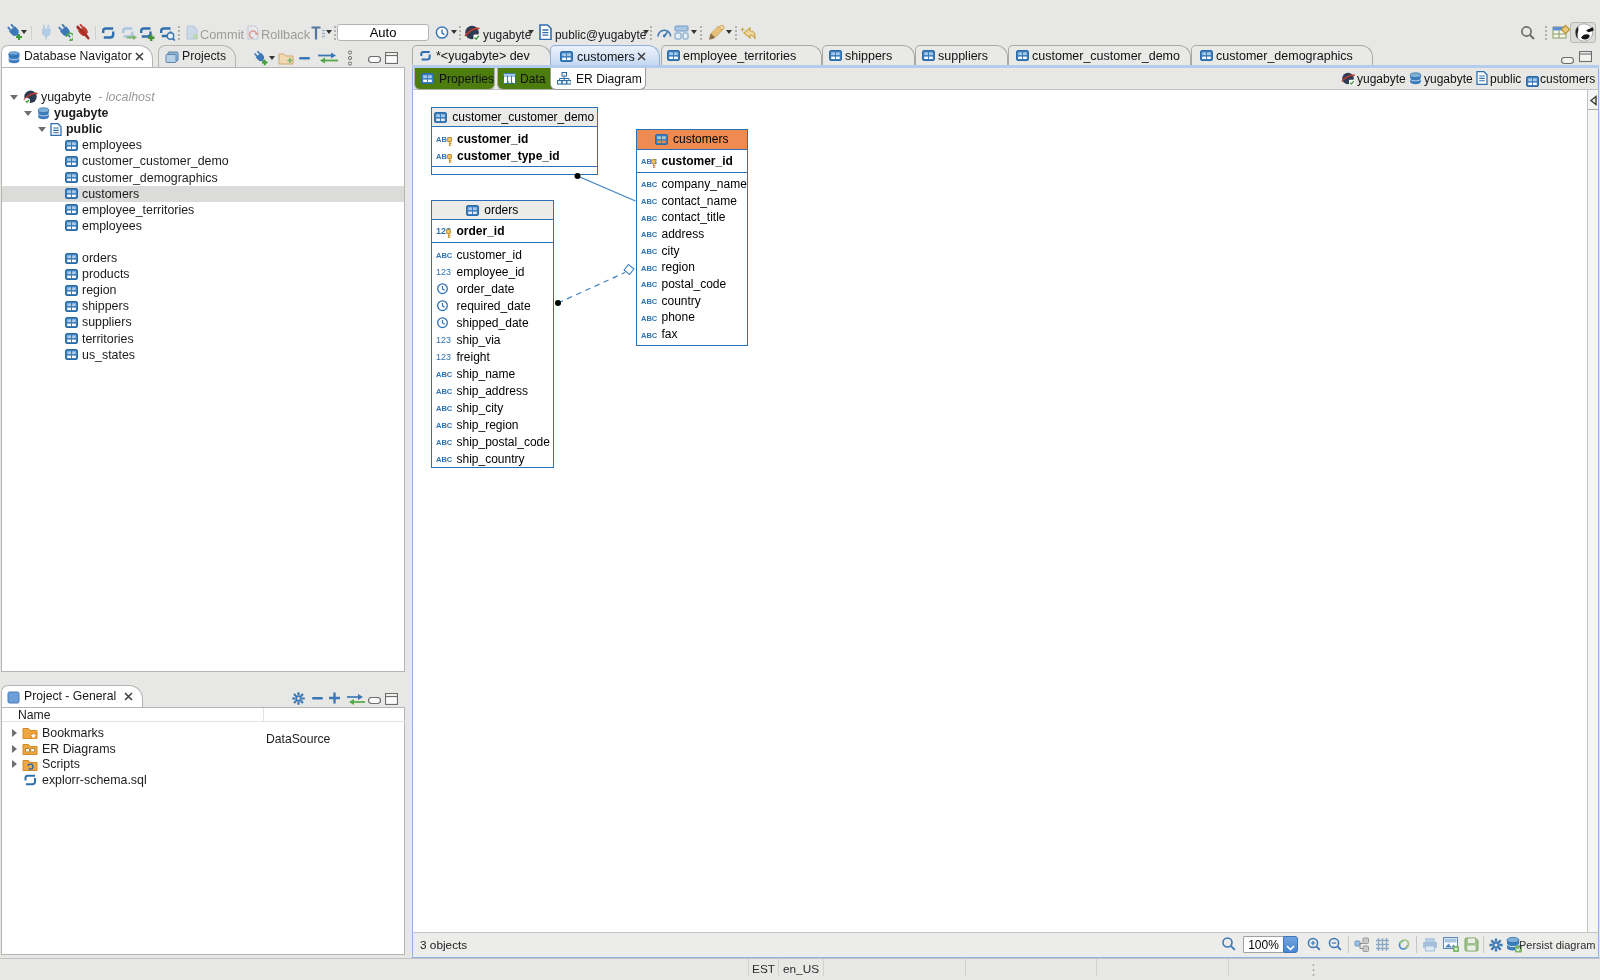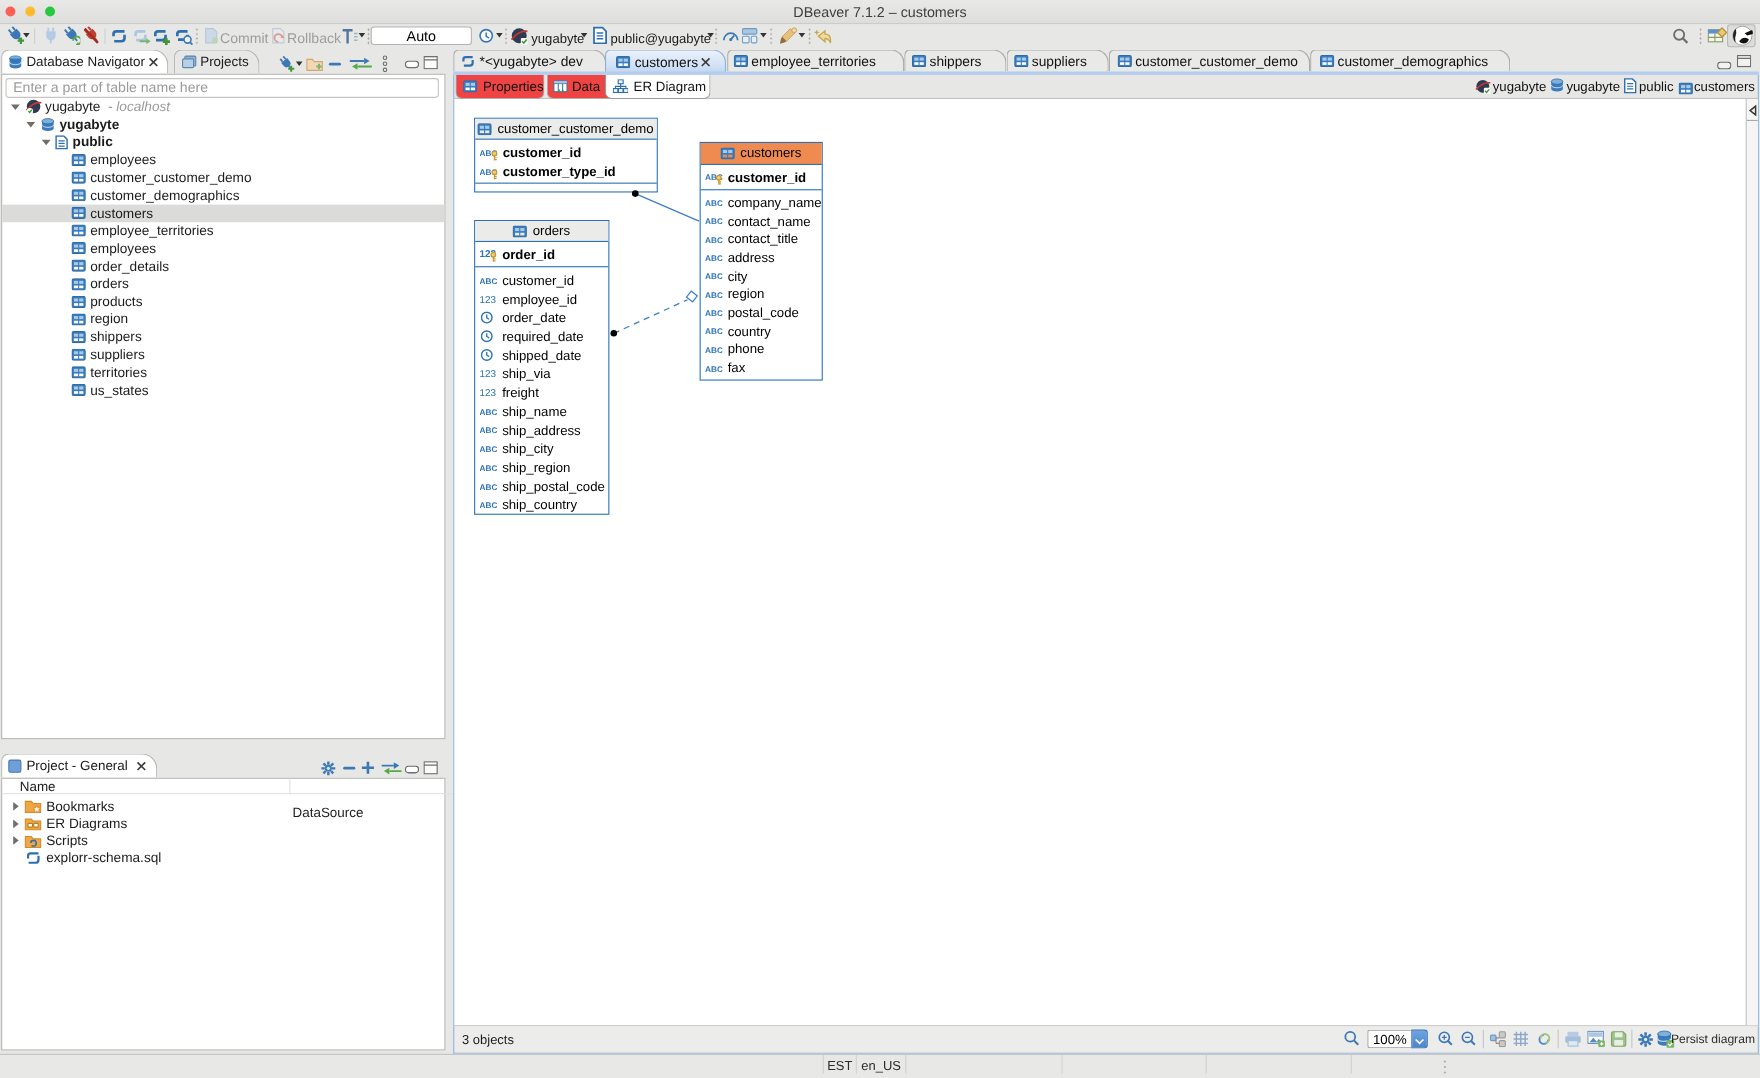--- a/index.html
+++ b/index.html
@@ -43,21 +43,21 @@
   border-left:5.5px solid #6f6f6e; display:inline-block; }
 
 #editor { position:absolute; left:412px; top:45px; width:1187px; height:913px; }
 .edtab { position:absolute; top:0; height:20px; background:#e9e9e8; border:1px solid #a9a9a8; border-bottom:none;
   border-radius:5px 12px 0 0; font-size:12.5px; color:#111; }
 .edtab .lbl { position:absolute; top:3px; white-space:nowrap; }
 .edtab.sel { background:linear-gradient(#eaf1fb 0%, #d6e4f7 55%, #bfd5f2 100%); border-color:#8fb1d8; height:22px; z-index:3; }
 #bluestrip { position:absolute; left:0; top:19.5px; width:1187px; height:3px; background:#b4cdee; z-index:4; }
 #subtabs { position:absolute; left:0; top:22.5px; width:1187px; height:22.5px; background:#e7e7e6;
   border-left:1.5px solid #8fb4e0; border-right:1.5px solid #8fb4e0; border-bottom:1px solid #c2c2c1; }
-.stab { position:absolute; top:0; height:22px; background:#ef4444; border:1px solid #b0b0af; border-top:none;
+.stab { position:absolute; top:0; height:22px; background:#4d7c0f; border:1px solid #b0b0af; border-top:none;
   border-radius:0 0 6px 6px; font-size:12.1px; color:#111; }
 .stab .lbl { white-space:nowrap; }
 .stab.sel { background:#fff; border-color:#9a9a99; }
 #canvas { position:absolute; left:0; top:45px; width:1187px; height:843px; background:#fff;
   border-left:1.5px solid #8fb4e0; border-right:1.5px solid #8fb4e0; border-bottom:1.5px solid #c2c2c1; }
 #erstatus { position:absolute; left:0; top:888px; width:1187px; height:24.5px; background:#ececeb;
   border-left:1.5px solid #8fb4e0; border-right:1.5px solid #8fb4e0; border-bottom:1.5px solid #8fb4e0; }
 
 .ertbl { position:absolute; background:#fff; border:1px solid #2a72b8; font-size:12px; color:#000; }
 .erhd { height:21px; background:#ebebea; border-bottom:1px solid #2a72b8; display:flex; align-items:center;
@@ -72,26 +72,20 @@
 .iw .mainc { position:absolute; left:1px; top:1px; }
 .iw .key { position:absolute; left:9.5px; top:4.5px; }
 
 #statusbar { position:absolute; left:0; top:958px; width:1600px; height:22px; background:#e8e8e7;
   border-top:1px solid #c2c2c1; font-size:11.8px; color:#2b2b2b; }
 .scell { position:absolute; top:0; height:17px; border-right:1px solid #d2d2d1; }
 </style>
 </head>
 <body>
 <div id="app">
-  <div id="titlebar">
-    <div class="tl" style="left:5px;background:#fe5f57;"></div>
-    <div class="tl" style="left:23px;background:#febb2f;"></div>
-    <div class="tl" style="left:41px;background:#27c83f;"></div>
-    <div class="t">DBeaver 7.1.2 – customers</div>
-  </div>
   <div id="toolbar">
 
     <span class="abs" style="left:6px;top:2px;">
       <svg width="16" height="17">
           <g transform="rotate(-40 8 7)">
             <rect x="5" y="0" width="1.8" height="4" fill="#3c78b5"></rect>
             <rect x="9.2" y="0" width="1.8" height="4" fill="#3c78b5"></rect>
             <path d="M4 4 h8 v4 a4 4 0 0 1 -8 0 z" fill="#3c78b5"></path>
             <rect x="7.2" y="11" width="1.6" height="4" fill="#3c78b5"></rect>
           </g>
@@ -324,21 +318,20 @@
       <svg width="13" height="10">
           <rect x="0.5" y="0.5" width="12" height="6" rx="3" fill="#fcfcfc" stroke="#6e6e6d" stroke-width="1.2"></rect>
         </svg></span>
     <span class="abs" style="left:385px;top:5px;">
       <svg width="13" height="12">
           <rect x="0.5" y="0.5" width="12" height="11" fill="#fcfcfc" stroke="#6e6e6d" stroke-width="1.2"></rect>
           <path d="M0.5 3.5 h12" stroke="#6e6e6d" stroke-width="1.2"></path>
         </svg></span>
 
     <div class="navcontent" style="top:22px;height:605px;">
-      <div style="position:absolute;left:3px;top:3px;width:394px;height:18px;border:1px solid #c5c5c4;border-radius:3px;background:#fff;font-size:12.8px;color:#9b9b9a;line-height:15px;padding-left:6px;">Enter a part of table name here</div>
       <div class="trow" style="top:21px;">
           <span class="tri-d" style="margin-left:8px;"></span>
         <svg width="15" height="14" style="margin-left:5px;">
             <circle cx="7.5" cy="6.8" r="6.2" fill="#2e3b52"></circle>
             <path d="M1 10.2 Q7.5 2.2 14.6 3.4" stroke="#c13a2e" stroke-width="1.5" fill="none"></path>
             <circle cx="4.2" cy="11" r="2.9" fill="#fff"></circle>
             <path d="M2.8 11 l1.2 1.2 1.9-2.4" stroke="#3f9b35" stroke-width="1.3" fill="none"></path>
           </svg>
         <span style="margin-left:3px;">yugabyte</span>
           <span style="color:#9b9b9a;font-style:italic;">&nbsp; - localhost</span>
@@ -412,30 +405,20 @@
         </div>
       <div class="trow" style="top:149.8px;">
           <svg width="13" height="11" style="margin-left:63px;">
             <rect x="0.5" y="0.5" width="12" height="10" rx="1.5" fill="#3b7cbe" stroke="#2e6da4"></rect>
             <rect x="2.2" y="2.3" width="3.8" height="2.8" fill="#a6c9e8"></rect>
             <rect x="7" y="2.3" width="3.8" height="2.8" fill="#a6c9e8"></rect>
             <rect x="2.2" y="6.6" width="3.8" height="2.4" fill="#fff"></rect>
             <rect x="7" y="6.6" width="3.8" height="2.4" fill="#fff"></rect>
           </svg>
           <span style="margin-left:4px;">employees</span>
-        </div>
-      <div class="trow" style="top:165.9px;">
-          <svg width="13" height="11" style="margin-left:63px;">
-            <rect x="0.5" y="0.5" width="12" height="10" rx="1.5" fill="#3b7cbe" stroke="#2e6da4"></rect>
-            <rect x="2.2" y="2.3" width="3.8" height="2.8" fill="#a6c9e8"></rect>
-            <rect x="7" y="2.3" width="3.8" height="2.8" fill="#a6c9e8"></rect>
-            <rect x="2.2" y="6.6" width="3.8" height="2.4" fill="#fff"></rect>
-            <rect x="7" y="6.6" width="3.8" height="2.4" fill="#fff"></rect>
-          </svg>
-          <span style="margin-left:4px;">order_details</span>
         </div>
       <div class="trow" style="top:182px;">
           <svg width="13" height="11" style="margin-left:63px;">
             <rect x="0.5" y="0.5" width="12" height="10" rx="1.5" fill="#3b7cbe" stroke="#2e6da4"></rect>
             <rect x="2.2" y="2.3" width="3.8" height="2.8" fill="#a6c9e8"></rect>
             <rect x="7" y="2.3" width="3.8" height="2.8" fill="#a6c9e8"></rect>
             <rect x="2.2" y="6.6" width="3.8" height="2.4" fill="#fff"></rect>
             <rect x="7" y="6.6" width="3.8" height="2.4" fill="#fff"></rect>
           </svg>
           <span style="margin-left:4px;">orders</span>

